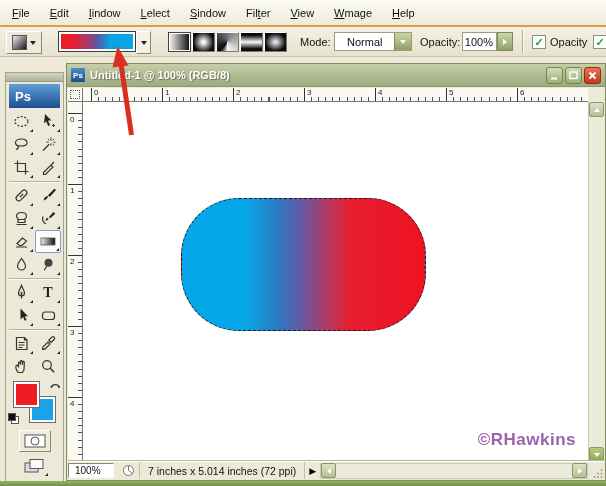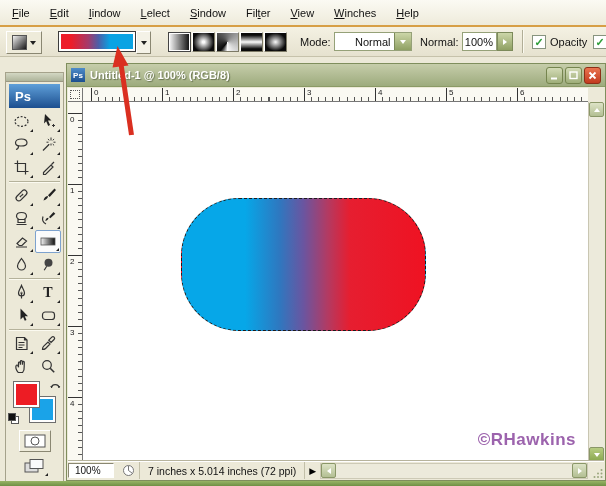--- a/index.html
+++ b/index.html
@@ -134,21 +134,21 @@
 <div id="app">
 
   <div id="menubar">
     <span class="mi"><span></span><u>F</u><span>ile</span></span>
     <span class="mi"><span></span><u>E</u><span>dit</span></span>
     <span class="mi"><span></span><u>I</u><span>indow</span></span>
     <span class="mi"><span></span><u>L</u><span>elect</span></span>
     <span class="mi"><span></span><u>S</u><span>indow</span></span>
     <span class="mi"><span>Fil</span><u>t</u><span>er</span></span>
     <span class="mi"><span></span><u>V</u><span>iew</span></span>
-    <span class="mi"><span></span><u>W</u><span>inches</span></span>
+    <span class="mi"><span></span><u>W</u><span>mage</span></span>
     <span class="mi"><span></span><u>H</u><span>elp</span></span>
   </div>
   <div id="menuline"></div>
 
   <div id="optionsbar">
     <div id="preset-btn" class="raised">
       <span id="preset-thumb"></span>
       <span class="tri-d"></span>
     </div>
     <div id="grad-preview-wrap">
@@ -159,27 +159,27 @@
     </div>
 
     <div class="gtb gt1 sel" style="left:168px"></div>
     <div class="gtb gt2" style="left:192px"></div>
     <div class="gtb gt3" style="left:216px"></div>
     <div class="gtb gt4" style="left:240px"></div>
     <div class="gtb gt5" style="left:264px"></div>
 
     <span class="optlabel" style="left:300px">Mode:</span>
     <div class="xpfield" style="left:334px;width:78px">
-      <span style="padding-left:20px">Normal</span>
+      <span style="padding-left:12px">Normal</span>
       <span class="xpdropbtn">
           <span class="tri-d-w"></span>
         </span>
     </div>
 
-    <span class="optlabel" style="left:420px">Normal:</span>
+    <span class="optlabel" style="left:420px">Opacity:</span>
     <div class="xpfield" style="left:462px;width:35px">
       <span style="margin-left:auto;padding-right:3px">100%</span>
     </div>
     <div class="xpfield" style="left:497px;width:16px;background:linear-gradient(#ccd6a8,#8fa063);border-color:#7c8a5a;justify-content:center">
       <span class="tri-r-w"></span>
     </div>
 
     <div id="opt-sep"></div>
 
     <span class="cb" style="left:532px">

